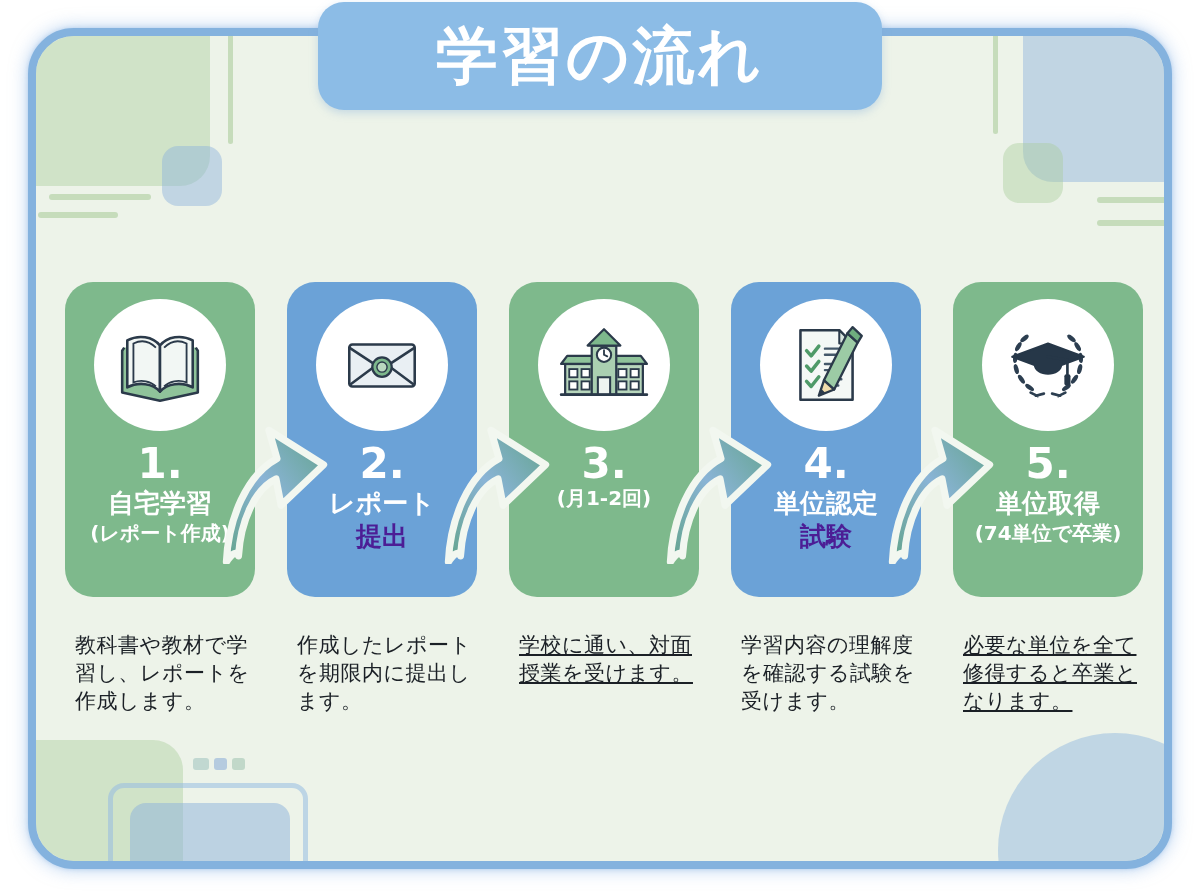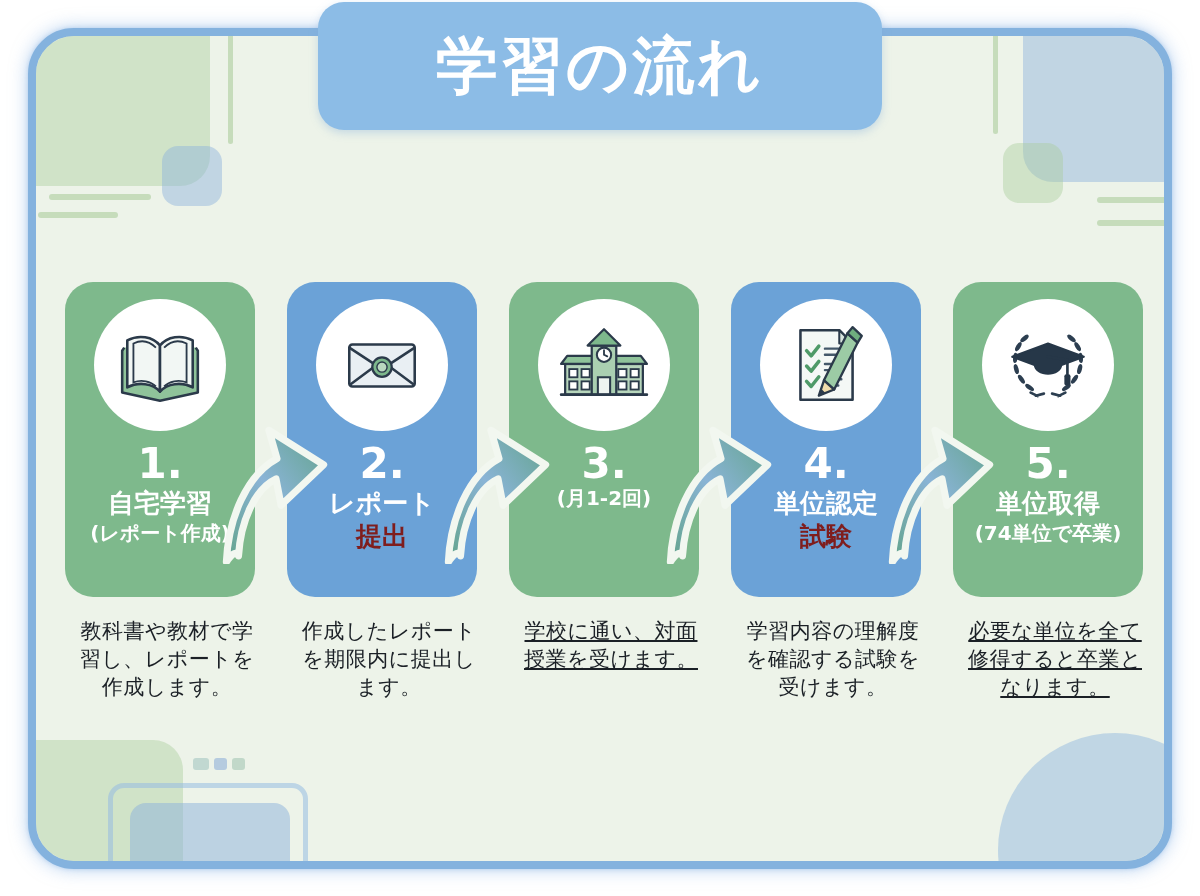--- a/index.html
+++ b/index.html
@@ -36,21 +36,21 @@
   .tr-hline2 { left:1061px; top:184px; width:70px; height:6px; }
   .bl-rect   { left:0; top:704px; width:147px; height:124px; border-radius:0 30px 0 0; }
   .bl-dot1   { left:157px; top:722px; width:16px; height:12px; border-radius:3px; background:rgba(150,190,185,.5); }
   .bl-dot2   { left:178px; top:722px; width:13px; height:12px; border-radius:3px; background:rgba(135,170,215,.55); }
   .bl-dot3   { left:196px; top:722px; width:13px; height:12px; border-radius:3px; background:rgba(150,190,170,.5); }
   .bl-orect  { left:72px; top:747px; width:200px; height:120px; border:5px solid rgba(150,188,225,.55); border-radius:16px; background:transparent; }
   .bl-brect  { left:94px; top:767px; width:160px; height:100px; border-radius:16px; background:rgba(140,178,219,.5); }
   .br-circle { left:962px; top:697px; width:234px; height:234px; border-radius:50%; background:rgba(148,185,224,.5); }
   
   .banner {
-    position:absolute; left:318px; top:2px; width:564px; height:128px;
+    position:absolute; left:318px; top:2px; width:564px; height:108px;
     background:var(--banner-blue,#8cbce6);
     border-radius:26px;
     display:flex; align-items:center; justify-content:center;
     z-index:6;
     box-shadow:0 3px 8px rgba(120,165,215,.35);
   }
   .banner-text {
     color:#ffffff; font-size:62px; font-weight:700; letter-spacing:3px;
   }
   
@@ -70,32 +70,32 @@
   }
   .medallion svg { width:92px; height:92px; }
   .step-number {
     margin-top:12px; color:#fff; font-size:42px; font-weight:700; line-height:1;
   }
   .step-title {
     margin-top:2px; color:#fff; font-size:26px; font-weight:700; line-height:1.25;
     text-align:center; white-space:nowrap;
   }
   .step-title2 {
-    color:#7f1d1d; font-size:26px; font-weight:700; line-height:1.25; 
+    color:#4c1d95; font-size:26px; font-weight:700; line-height:1.25; 
   }
   .step-sub {
     color:#fff; font-size:20px; font-weight:700; line-height:1.3; text-align:center;
     white-space:nowrap;
   }
   .step-title2:empty, .step-sub:empty { display:none; }
   
   .desc {
-    position:absolute; top:618px; width:184px;
+    position:absolute; top:632px; width:184px;
     font-size:21px; line-height:1.33; letter-spacing:.5px;
-    color:#1b2026; font-weight:500; z-index:5;text-align:center;
+    color:#1b2026; font-weight:500; z-index:5;
   }
   .desc-0 { left:75px; }  .desc-1 { left:297px; } .desc-2 { left:519px;text-decoration:underline; }
   .desc-3 { left:741px; } .desc-4 { left:963px;text-decoration:underline; }
   
   .arrow { position:absolute; top:412px; width:114px; height:152px; z-index:10; }
   .arrow-0 { left:218px; } .arrow-1 { left:440px; }
   .arrow-2 { left:662px; } .arrow-3 { left:884px; }
   .icon-defs { position:absolute; width:0; height:0; overflow:hidden; }
 </style>
 </head>

